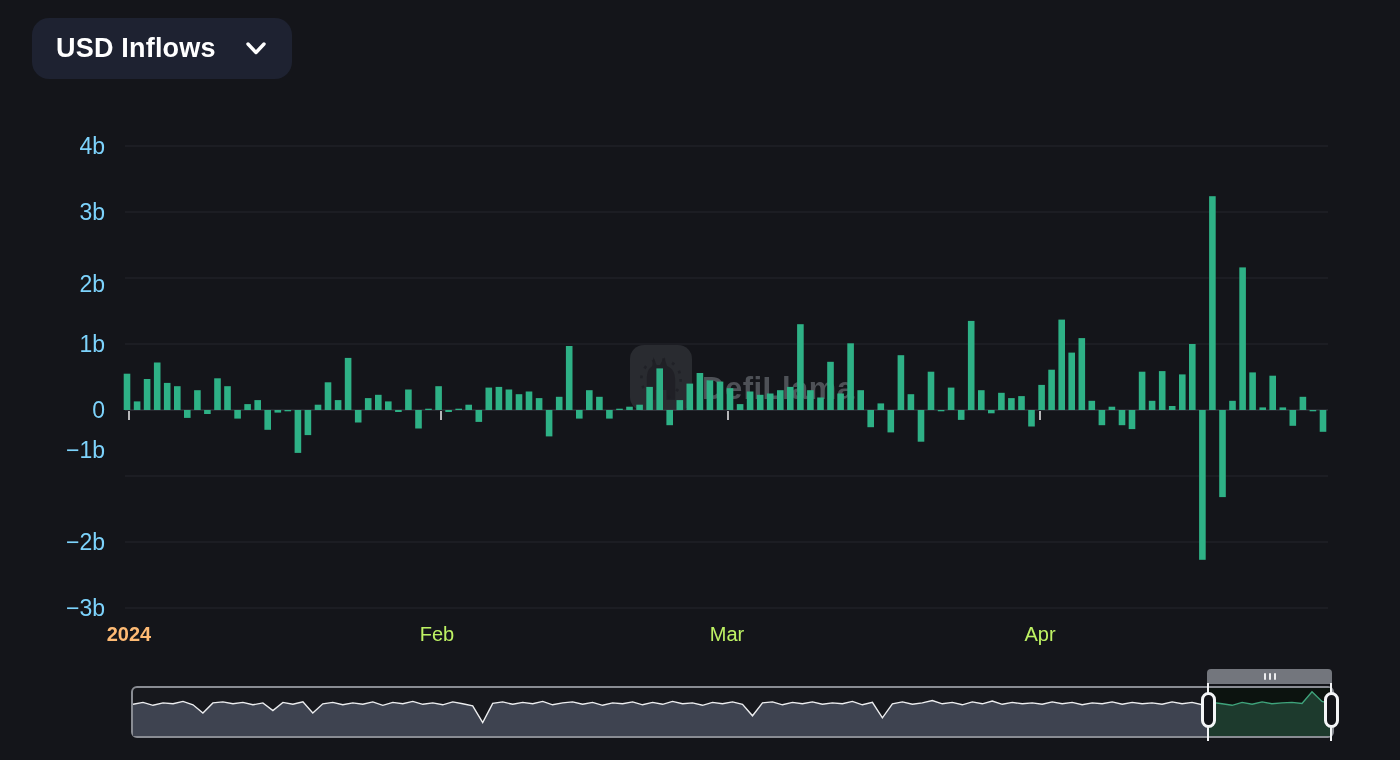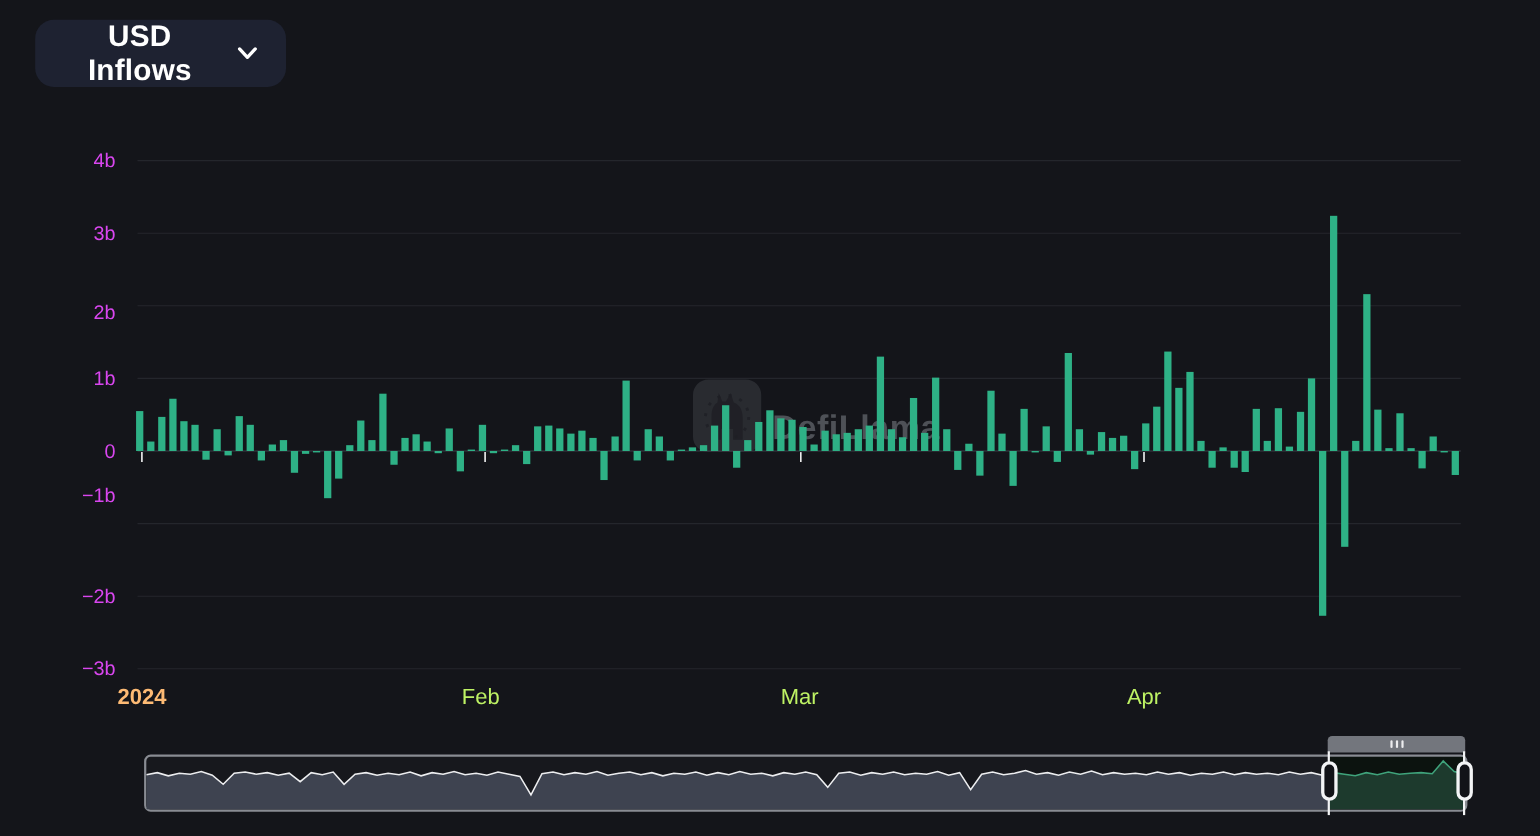--- a/index.html
+++ b/index.html
@@ -4,32 +4,32 @@
 <style>
   html,body{margin:0;padding:0;}
   body{
     width:1400px;height:760px;position:relative;overflow:hidden;
     background:#14151A;
     font-family:"Liberation Sans", sans-serif;
     -webkit-font-smoothing:antialiased;
   }
   
   .selector{
-    position:absolute;left:32px;top:18px;width:228px;height:61px;
+    position:absolute;left:32px;top:18px;width:260px;height:61px;
     background:#1E2231;border:none;border-radius:17px;
     display:flex;align-items:center;gap:18px;padding:0 24px;
     cursor:pointer;color:#FFFFFF;
   }
   .selector-label{font-size:27px;font-weight:bold;letter-spacing:.2px;}
   .selector .chev{margin-left:auto;margin-right:2px;}
   
   .chart-region{position:absolute;left:0;top:110px;width:1400px;height:545px;}
   .ylabel{
     position:absolute;left:33px;width:72px;text-align:right;
-    font-size:18px;color:#d946ef;line-height:26px;
+    font-size:23px;color:#7dd3fc;line-height:26px;
   }
   .xlabel{
     position:absolute;top:621px;transform:translateX(-50%);
     font-size:20px;color:#bef264;line-height:26px;white-space:nowrap;
   }
   .xlabel.year{font-weight:bold;color:#fdba74;}
   #main-chart-svg{position:absolute;left:0;top:0;z-index:1;}
   
   .watermark{position:absolute;z-index:0;}
   .wm-logo{

